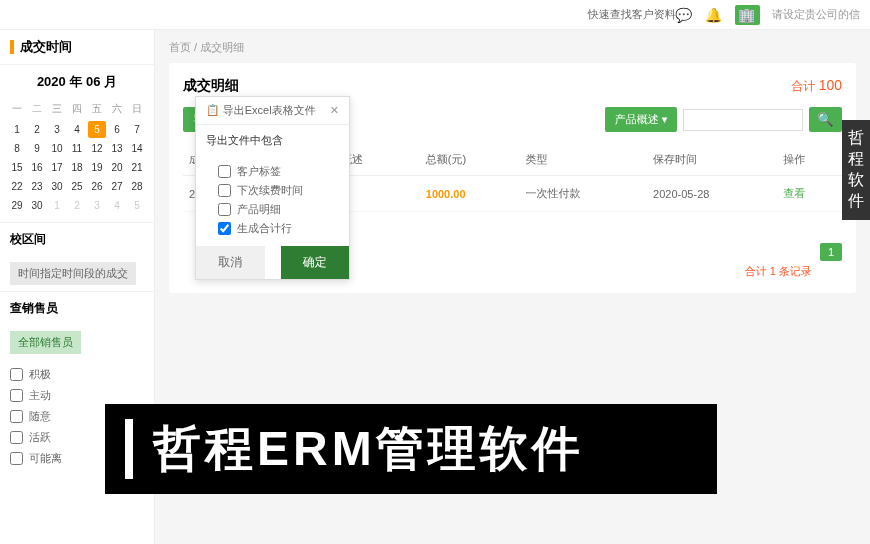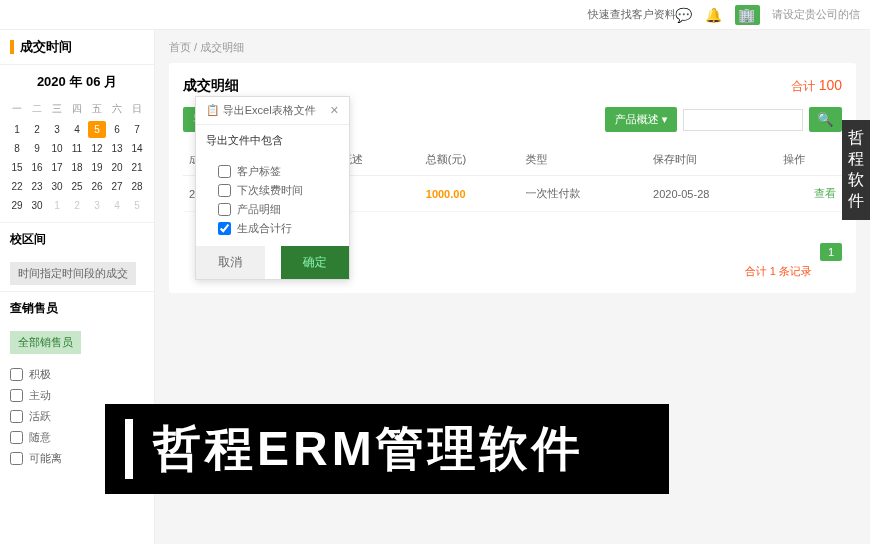--- a/index.html
+++ b/index.html
@@ -45,40 +45,40 @@
 .export-btn { background: #4caf50; color: #fff; padding: 5px 10px; font-size: 11px; border-radius: 2px; cursor: pointer; border: none; }
 .filter-right { display: flex; gap: 6px; align-items: center; }
 .filter-btn { background: #4caf50; color: #fff; padding: 5px 10px; font-size: 11px; border-radius: 2px; cursor: pointer; border: none; }
 .search-input { border: 1px solid #ddd; padding: 4px 6px; font-size: 11px; width: 120px; }
 .search-btn { background: #4caf50; color: #fff; padding: 5px 8px; border-radius: 2px; cursor: pointer; border: none; }
 
 .table { width: 100%; border-collapse: collapse; font-size: 11px; }
 .table th { text-align: left; padding: 8px 6px; color: #666; border-bottom: 1px solid #eee; font-weight: normal; }
 .table td { padding: 10px 6px; color: #666; border-bottom: 1px solid #f5f5f5; }
 .table .amount { color: #ff9800; font-weight: bold; }
-.table .op { color: #4caf50; cursor: pointer; text-align: right; }
+.table .op { color: #4caf50; cursor: pointer; }
 
 .pagination { display: flex; justify-content: flex-end; align-items: center; gap: 8px; margin-top: 12px; font-size: 11px; }
 .pagination .info { color: #ff5722; margin-top: 40px; }
 .pagination .page { background: #4caf50; color: #fff; padding: 3px 8px; border-radius: 2px; }
 
 .modal { position: absolute; top: 96px; left: 195px; width: 155px; background: #fff; border: 1px solid #ddd; box-shadow: 0 2px 8px rgba(0,0,0,0.15); z-index: 10; }
 .modal-hdr { display: flex; justify-content: space-between; align-items: center; padding: 6px 10px; border-bottom: 1px solid #eee; font-size: 11px; color: #666; }
 .modal-hdr .close { cursor: pointer; color: #999; }
 .modal-body { padding: 8px 10px; }
 .modal-body .label { font-size: 11px; color: #333; margin-bottom: 14px; }
 .modal-body .check-item { font-size: 11px; color: #666; padding: 2px 12px; }
 .modal-footer { display: flex; gap: 16px; }
 .modal-footer button { flex: 1; padding: 8px; border: none; font-size: 12px; cursor: pointer; }
 .modal-footer .cancel { background: #f0f0f0; color: #666; }
-.modal-footer .confirm { background: #2e7d32; color: #86efac; }
+.modal-footer .confirm { background: #2e7d32; color: #ffffff; }
 
 .side-tag { position: absolute; right: 0; top: 120px; width: 28px; background: #333; color: #fff; font-size: 16px; padding: 8px 4px; text-align: center; z-index: 20; }
 
-.banner { position: absolute; left: 105px; bottom: 50px; width: 564px; height: 90px; background: #000; display: flex; align-items: center; z-index: 30; }
+.banner { position: absolute; left: 105px; bottom: 50px; width: 612px; height: 90px; background: #000; display: flex; align-items: center; z-index: 30; }
 .banner .bar { width: 8px; height: 60px; background: #fff; margin: 0 20px; }
 .banner .text { color: #fff; font-size: 48px; font-weight: bold; letter-spacing: 4px; }
 </style>
 </head>
 <body>
 
 <div class="topbar">
   <span class="title">快速查找客户资料</span>
   <div class="icons">
     <span class="icon-btn">💬</span>
@@ -146,25 +146,25 @@
         <div class="check-item">
           <input type="checkbox" style="">
           <span>积极</span>
         </div>
         <div class="check-item">
           <input type="checkbox" style="">
           <span>主动</span>
         </div>
         <div class="check-item">
           <input type="checkbox" style="">
+          <span>随意</span>
+        </div>
+        <div class="check-item">
+          <input type="checkbox" style="">
           <span>活跃</span>
-        </div>
-        <div class="check-item">
-          <input type="checkbox" style="">
-          <span>随意</span>
         </div>
         <div class="check-item">
           <input type="checkbox" style="">
           <span>可能离</span>
         </div>
       </div>
   </div>
 
   <div class="main">
     <div class="breadcrumb">首页 / 成交明细</div>

